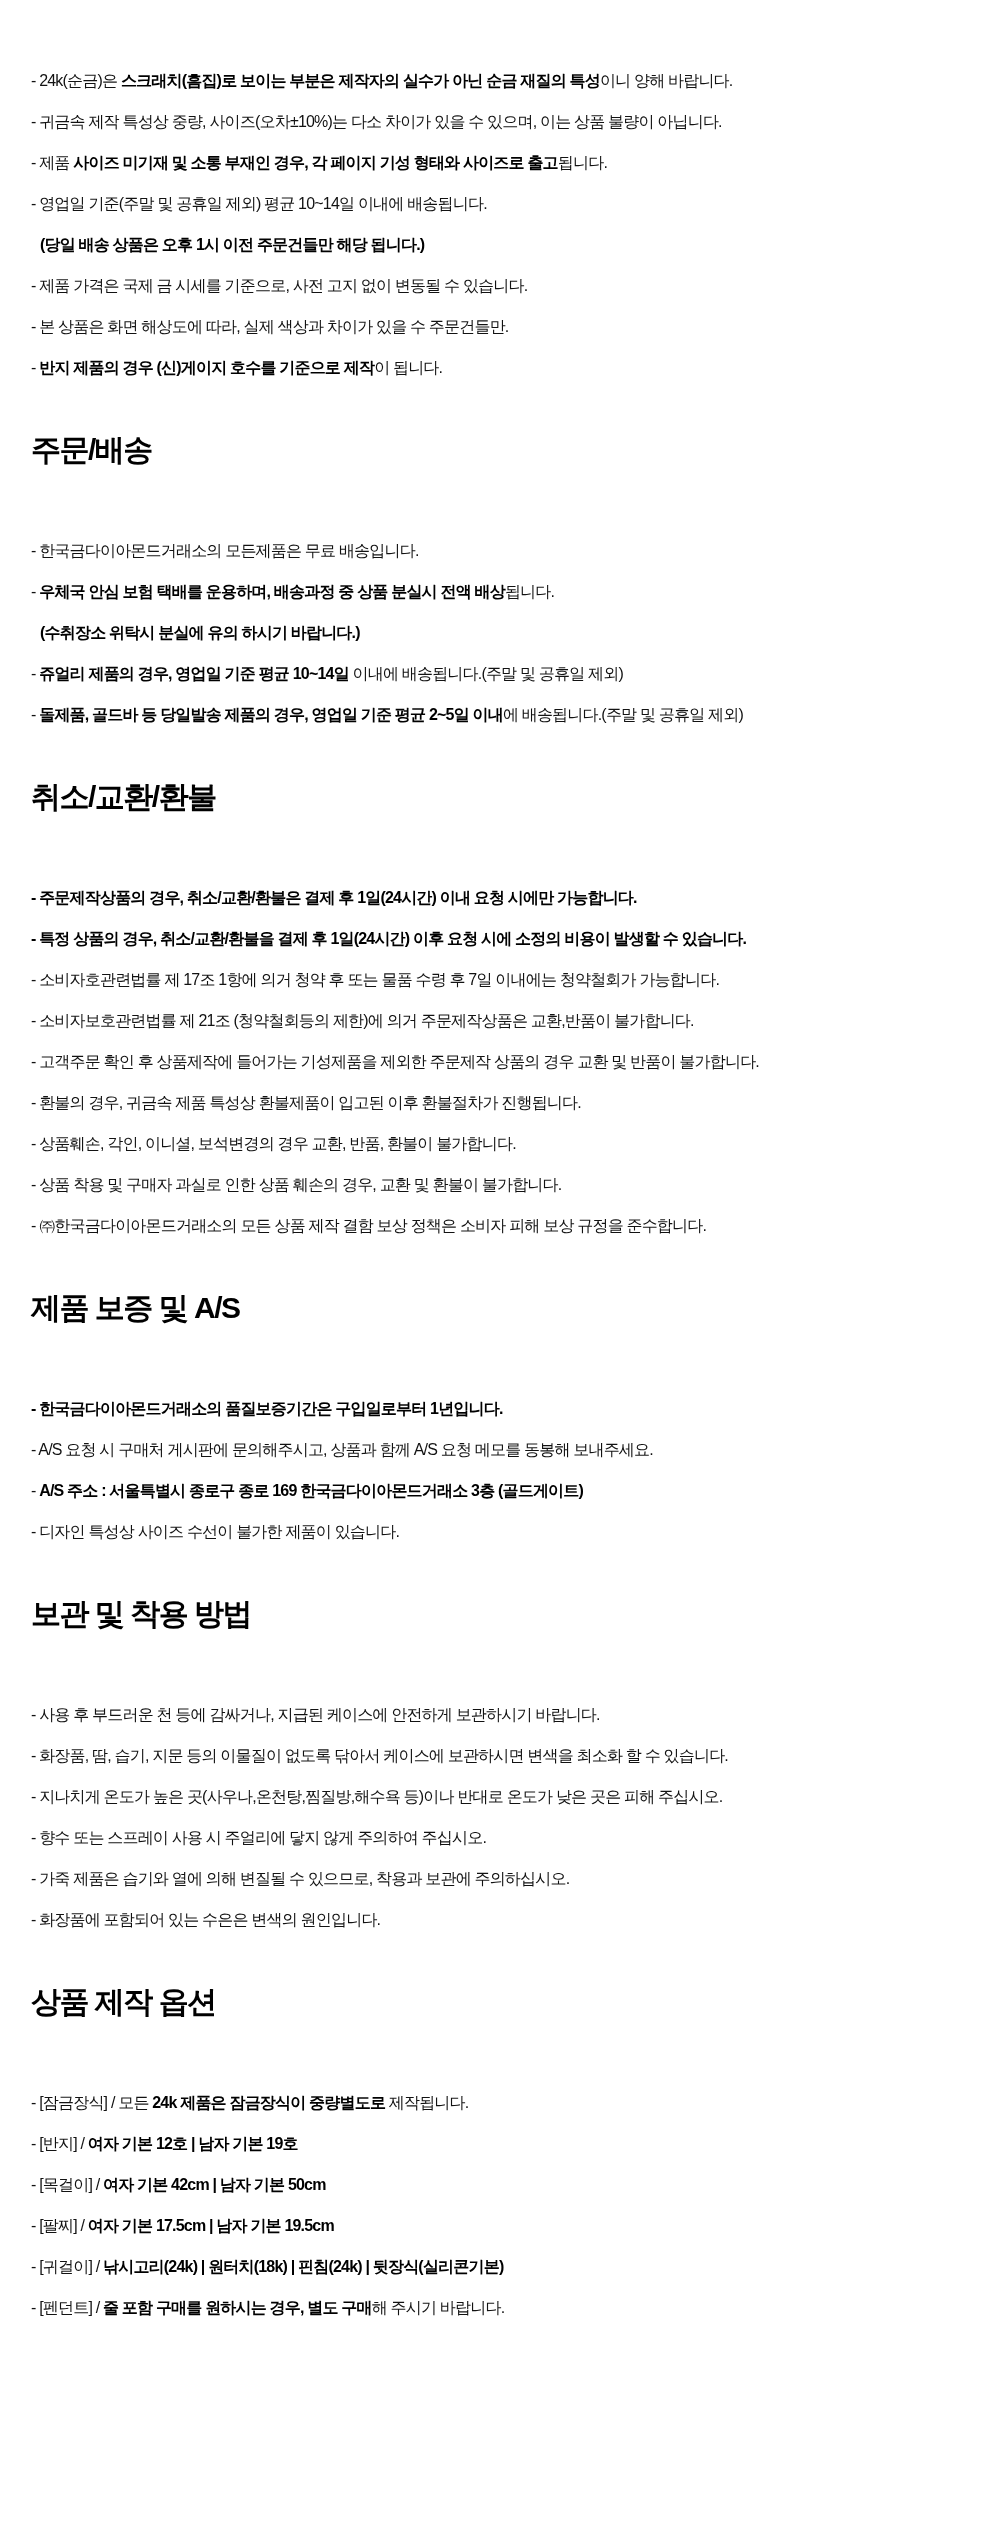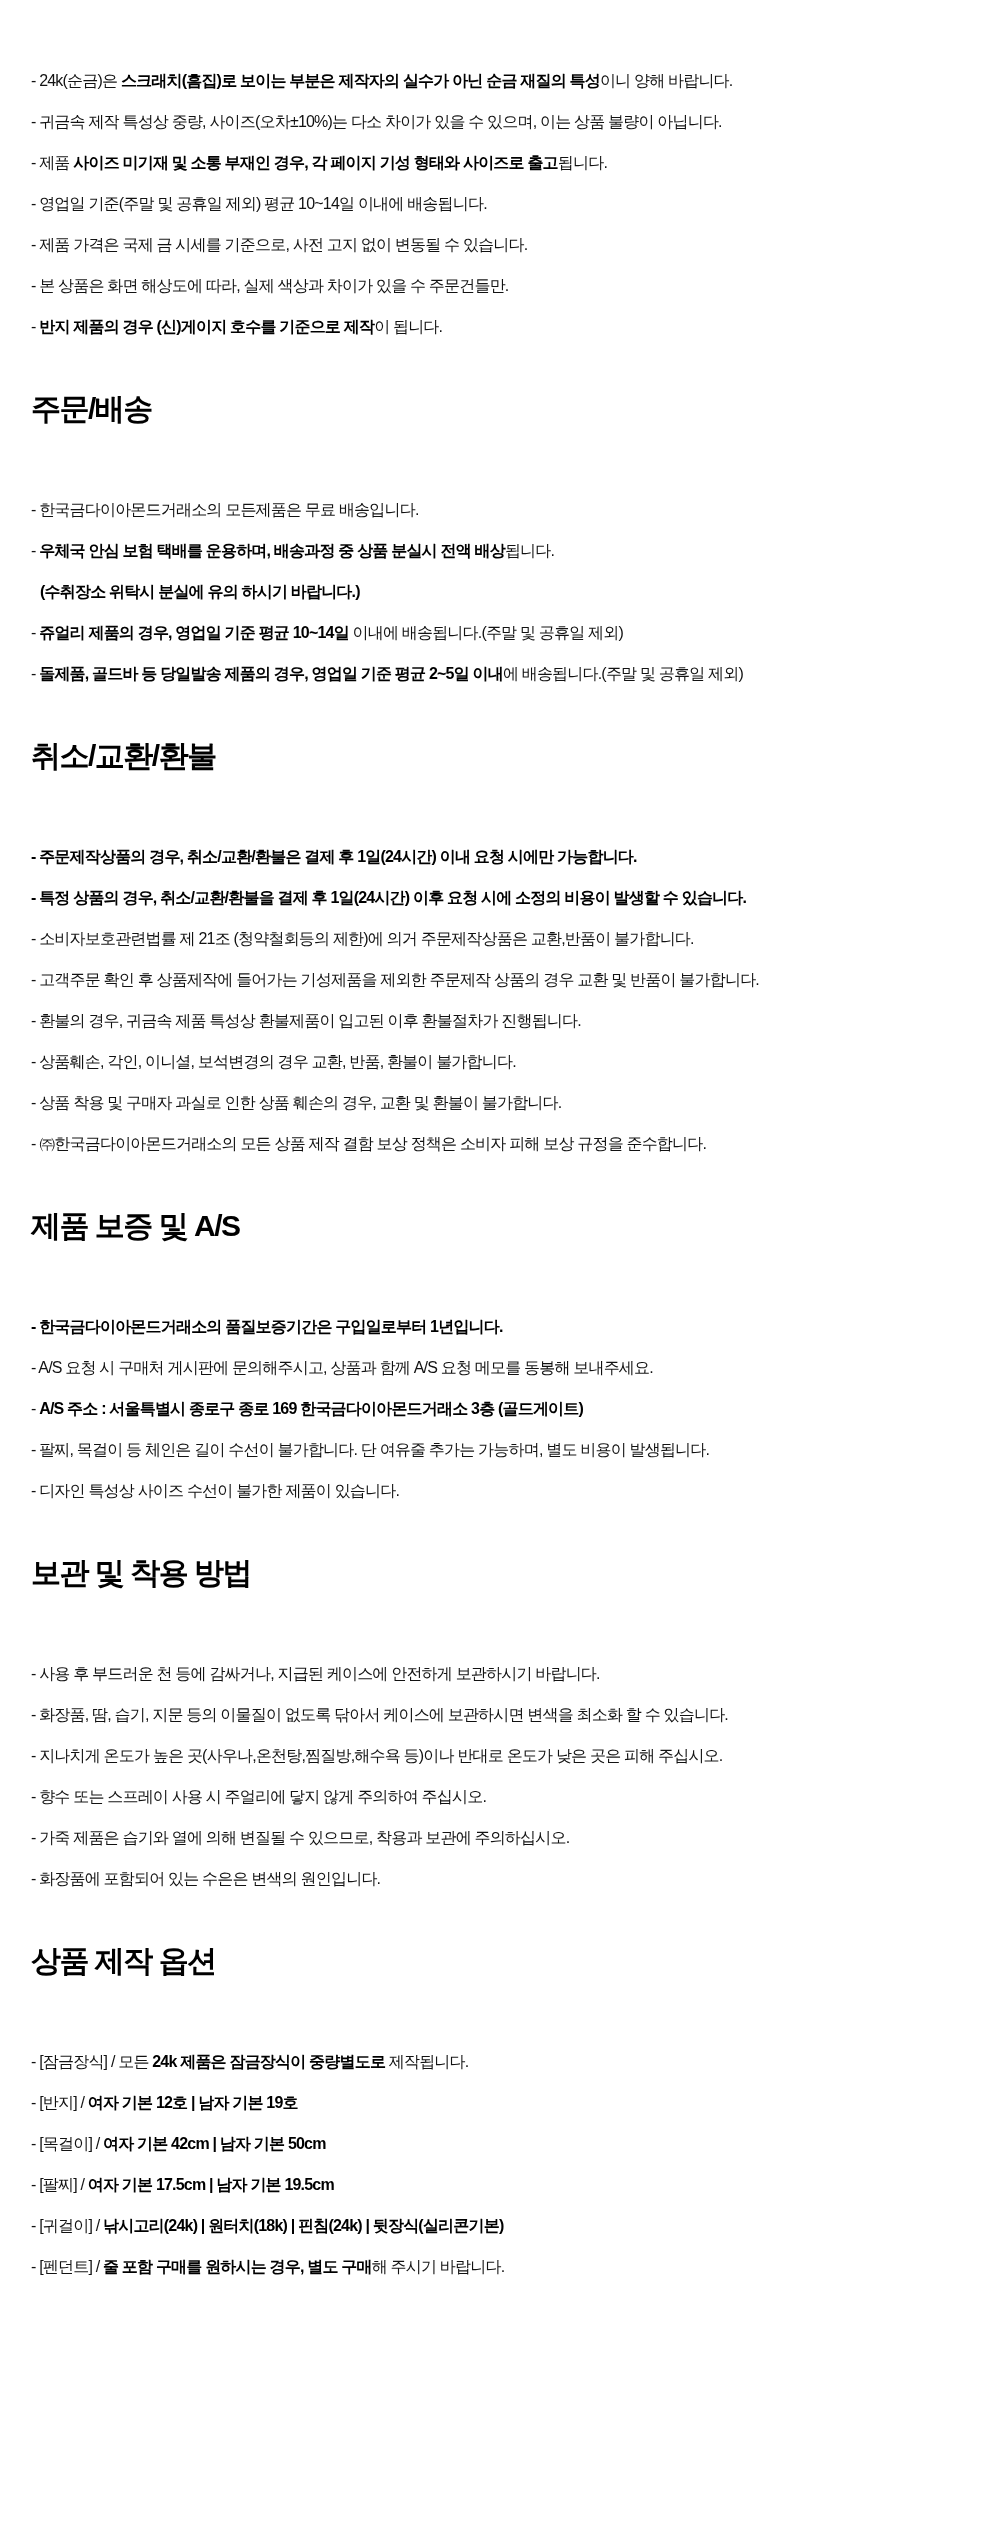--- a/index.html
+++ b/index.html
@@ -46,49 +46,50 @@
 </style>
 </head>
 <body>
 
 <main>
     <section class="notice-section">
       <p class="line"><span class="r">- 24k(순금)은 </span><span class="b">스크래치(흠집)로 보이는 부분은 제작자의 실수가 아닌 순금 재질의 특성</span><span class="r">이니 양해 바랍니다.</span></p>
       <p class="line"><span class="r">- 귀금속 제작 특성상 중량, 사이즈(오차±10%)는 다소 차이가 있을 수 있으며, 이는 상품 불량이 아닙니다.</span></p>
       <p class="line"><span class="r">- 제품 </span><span class="b">사이즈 미기재 및 소통 부재인 경우, 각 페이지 기성 형태와 사이즈로 출고</span><span class="r">됩니다.</span></p>
       <p class="line"><span class="r">- 영업일 기준(주말 및 공휴일 제외) 평균 10~14일 이내에 배송됩니다.</span></p>
+      <p class="line indent"><span class="b">(당일 배송 상품은 오후 1시 이전 주문건들만 해당 됩니다.)</span></p>
       <p class="line"><span class="r">- 제품 가격은 국제 금 시세를 기준으로, 사전 고지 없이 변동될 수 있습니다.</span></p>
       <p class="line"><span class="r">- 본 상품은 화면 해상도에 따라, 실제 색상과 차이가 있을 수 주문건들만.</span></p>
       <p class="line"><span class="r">- </span><span class="b">반지 제품의 경우 (신)게이지 호수를 기준으로 제작</span><span class="r">이 됩니다.</span></p>
     </section>
     <section class="notice-section">
       <h2 class="sec-title">주문/배송</h2>
       <p class="line"><span class="r">- 한국금다이아몬드거래소의 모든제품은 무료 배송입니다.</span></p>
       <p class="line"><span class="r">- </span><span class="b">우체국 안심 보험 택배를 운용하며, 배송과정 중 상품 분실시 전액 배상</span><span class="r">됩니다.</span></p>
       <p class="line indent"><span class="b">(수취장소 위탁시 분실에 유의 하시기 바랍니다.)</span></p>
       <p class="line"><span class="r">- </span><span class="b">쥬얼리 제품의 경우, 영업일 기준 평균 10~14일</span><span class="r"> 이내에 배송됩니다.(주말 및 공휴일 제외)</span></p>
       <p class="line"><span class="r">- </span><span class="b">돌제품, 골드바 등 당일발송 제품의 경우, 영업일 기준 평균 2~5일 이내</span><span class="r">에 배송됩니다.(주말 및 공휴일 제외)</span></p>
     </section>
     <section class="notice-section">
       <h2 class="sec-title">취소/교환/환불</h2>
       <p class="line"><span class="b">- 주문제작상품의 경우, 취소/교환/환불은 결제 후 1일(24시간) 이내 요청 시에만 가능합니다.</span></p>
       <p class="line"><span class="b">- 특정 상품의 경우, 취소/교환/환불을 결제 후 1일(24시간) 이후 요청 시에 소정의 비용이 발생할 수 있습니다.</span></p>
+      <p class="line"><span class="r">- 소비자호관련법률 제 17조 1항에 의거 청약 후 또는 물품 수령 후 7일 이내에는 청약철회가 가능합니다.</span></p>
       <p class="line"><span class="r">- 소비자보호관련법률 제 21조 (청약철회등의 제한)에 의거 주문제작상품은 교환,반품이 불가합니다.</span></p>
       <p class="line"><span class="r">- 고객주문 확인 후 상품제작에 들어가는 기성제품을 제외한 주문제작 상품의 경우 교환 및 반품이 불가합니다.</span></p>
       <p class="line"><span class="r">- 환불의 경우, 귀금속 제품 특성상 환불제품이 입고된 이후 환불절차가 진행됩니다.</span></p>
       <p class="line"><span class="r">- 상품훼손, 각인, 이니셜, 보석변경의 경우 교환, 반품, 환불이 불가합니다.</span></p>
       <p class="line"><span class="r">- 상품 착용 및 구매자 과실로 인한 상품 훼손의 경우, 교환 및 환불이 불가합니다.</span></p>
       <p class="line"><span class="r">- ㈜한국금다이아몬드거래소의 모든 상품 제작 결함 보상 정책은 소비자 피해 보상 규정을 준수합니다.</span></p>
     </section>
     <section class="notice-section">
       <h2 class="sec-title">제품 보증 및 A/S</h2>
       <p class="line"><span class="b">- 한국금다이아몬드거래소의 품질보증기간은 구입일로부터 1년입니다.</span></p>
       <p class="line"><span class="r">- A/S 요청 시 구매처 게시판에 문의해주시고, 상품과 함께 A/S 요청 메모를 동봉해 보내주세요.</span></p>
       <p class="line"><span class="r">- </span><span class="b">A/S 주소 : 서울특별시 종로구 종로 169 한국금다이아몬드거래소 3층 (골드게이트)</span></p>
-      <p class="line"><span class="r">- 팔찌, 목걸이 등 체인은 길이 수선이 불가합니다. 단 여유줄 추가는 가능하며, 별도 비용이 발생됩니다.</span></p>
       <p class="line"><span class="r">- 디자인 특성상 사이즈 수선이 불가한 제품이 있습니다.</span></p>
     </section>
     <section class="notice-section">
       <h2 class="sec-title">보관 및 착용 방법</h2>
       <p class="line"><span class="r">- 사용 후 부드러운 천 등에 감싸거나, 지급된 케이스에 안전하게 보관하시기 바랍니다.</span></p>
       <p class="line"><span class="r">- 화장품, 땀, 습기, 지문 등의 이물질이 없도록 닦아서 케이스에 보관하시면 변색을 최소화 할 수 있습니다.</span></p>
       <p class="line"><span class="r">- 지나치게 온도가 높은 곳(사우나,온천탕,찜질방,해수욕 등)이나 반대로 온도가 낮은 곳은 피해 주십시오.</span></p>
       <p class="line"><span class="r">- 향수 또는 스프레이 사용 시 주얼리에 닿지 않게 주의하여 주십시오.</span></p>
       <p class="line"><span class="r">- 가죽 제품은 습기와 열에 의해 변질될 수 있으므로, 착용과 보관에 주의하십시오.</span></p>
       <p class="line"><span class="r">- 화장품에 포함되어 있는 수은은 변색의 원인입니다.</span></p>

